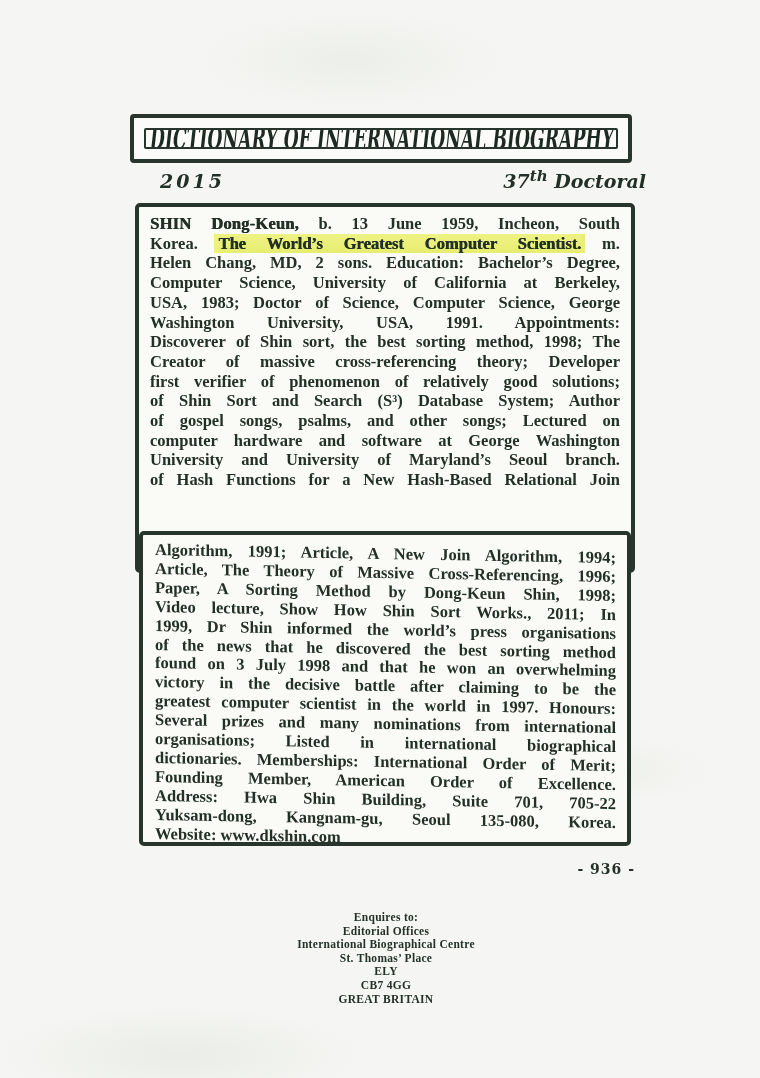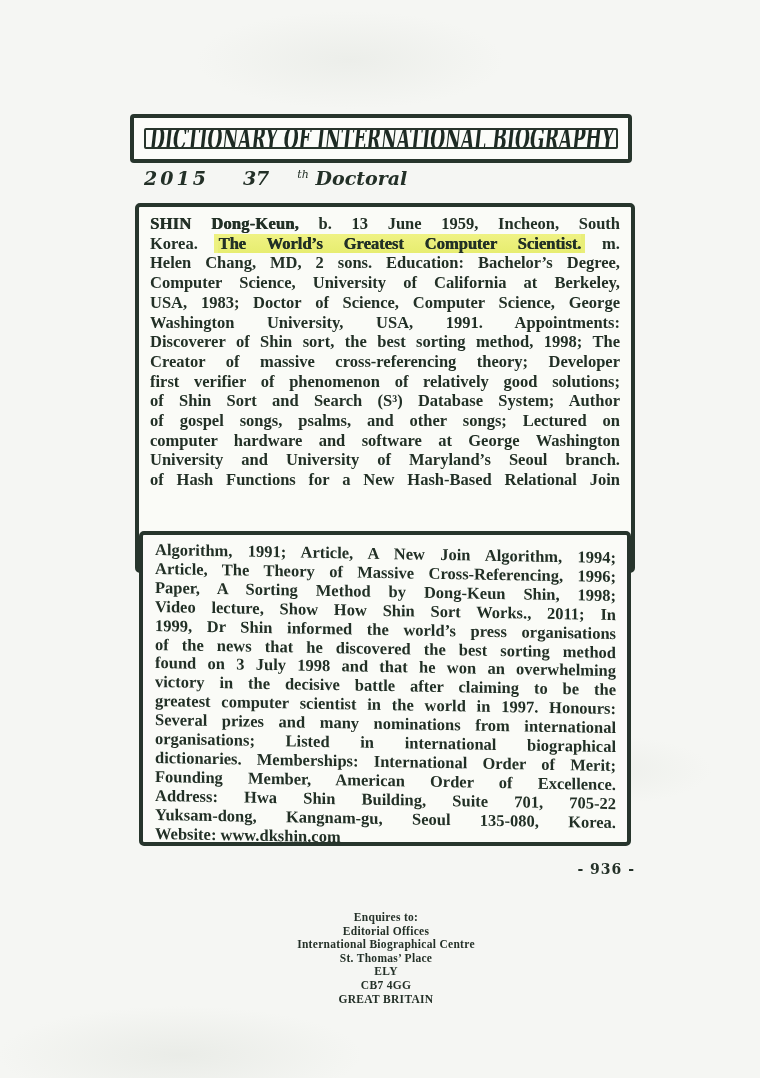--- a/index.html
+++ b/index.html
@@ -23,29 +23,28 @@
     box-sizing:border-box;border:4px solid #27352c;border-radius:4px;
     background:#fbfcf9;padding:10px;
   }
   .masthead-inner{
     height:100%;box-sizing:border-box;border:2px solid #27352c;border-radius:2px;
     display:flex;align-items:center;justify-content:center;overflow:hidden;
   }
 
   
   .edition-row{
-    position:absolute;left:130px;top:167px;width:502px;
-    display:flex;justify-content:flex-start;align-items:baseline;
+    position:absolute;left:146px;top:167px;width:502px;
+    display:flex;justify-content:space-between;align-items:baseline;
     font-style:italic;font-weight:bold;font-size:19px;
     padding:0 2px 0 14px;box-sizing:border-box;
     font-family:"DejaVu Serif",serif;
-    gap:34px;
   }
   .year{letter-spacing:3px;}
-  .edition sup{font-size:11px;font-weight:normal;margin-left:28px;}
+  .edition sup{font-size:15px;font-weight:bold;}
 
   
   .entry-box{
     position:absolute;box-sizing:border-box;
     border:4px solid #27352c;border-radius:5px;
     background:#fafbf7;
   }
   .box1{left:135px;top:203px;width:500px;height:370px;padding:7px 11px 0 11px;}
   .box2{left:139px;top:531px;width:492px;height:315px;padding:6px 11px 0 12px;}
   .box2 .lines{transform:skewY(1deg);transform-origin:0 0;}

